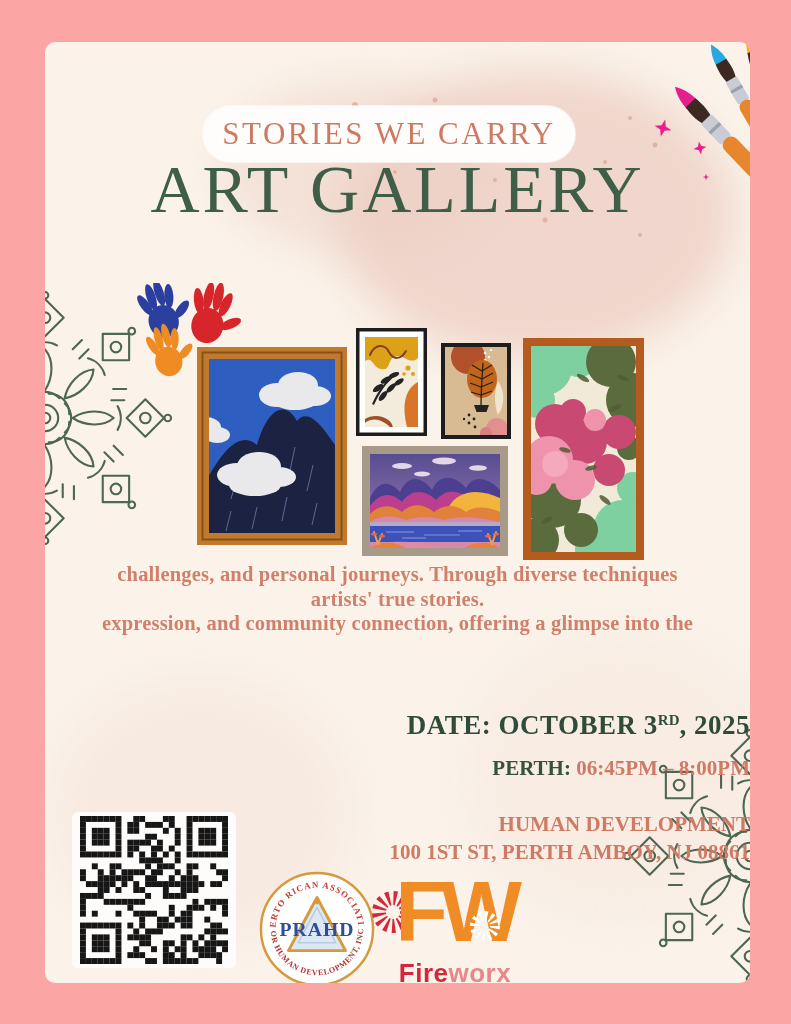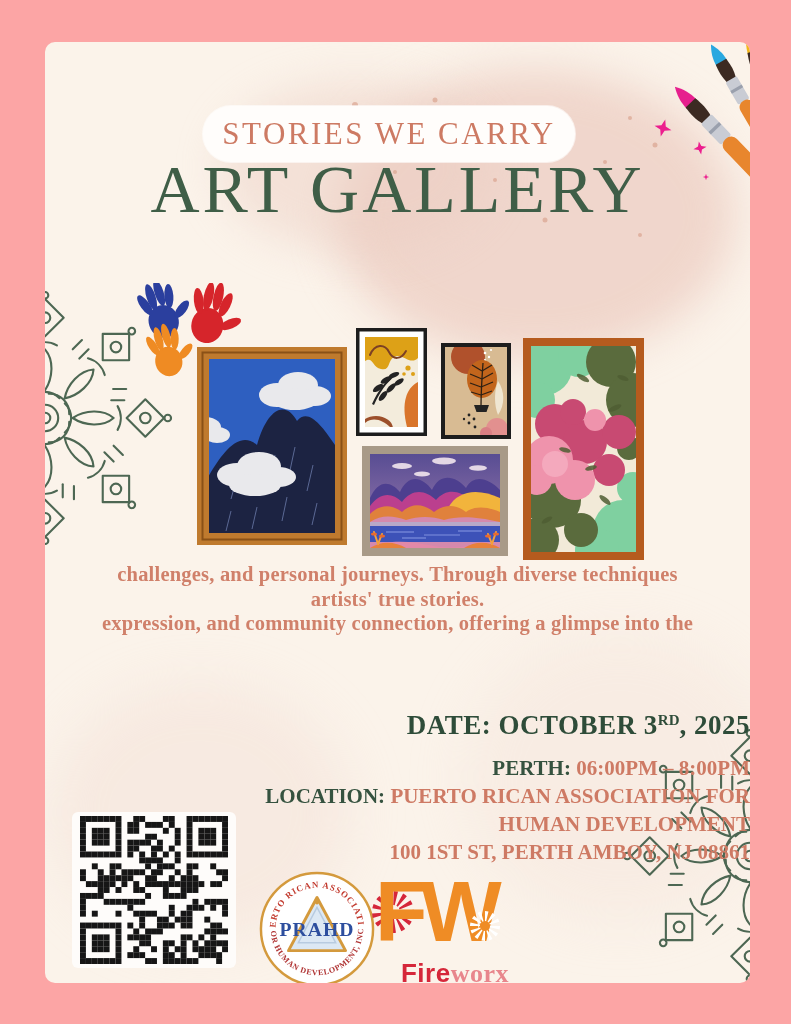--- a/index.html
+++ b/index.html
@@ -32,27 +32,27 @@
   .loc-row1{top:742px;font-size:21px;}
   .loc-row2{top:770px;font-size:21px;}
   .addr-row{top:798px;font-size:21px;}
   .green{color:#35523f;}
   .salmon{color:#ce7a64;}
   
   .qr-box{position:absolute;left:27px;top:770px;width:164px;height:156px;background:#fefcfa;
           border-radius:6px;display:flex;align-items:center;justify-content:center;}
   .prahd{position:absolute;left:213px;top:828px;width:118px;height:118px;}
   .fw{position:absolute;left:330px;top:820px;width:160px;height:160px;}
-  .fw-mono{position:relative;width:100%;height:100px;
+  .fw-mono{position:relative;width:100%;height:100px;text-align:center;
            font-family:"Liberation Sans",sans-serif;font-weight:900;font-size:86px;line-height:98px;
            letter-spacing:-7px;color:#ef8c25;}
   .fw-word{position:relative;text-align:center;font-family:"Liberation Sans",sans-serif;
            font-size:26px;font-weight:bold;margin-top:-4px;letter-spacing:.5px;}
   .fw-word .w1{color:#d5273a;text-align:right;}
-  .fw-word .w2{color:#e8868c;font-family:Liberation Serif, serif;}
+  .fw-word .w2{color:#e8868c;}
   .burst{position:absolute;}
   svg text{font-family:"Liberation Serif",serif;}
 </style>
 </head>
 <body>
 
 <svg width="0" height="0" style="position:absolute" aria-hidden="true">
   <defs>
     <g id="hand">
       <ellipse cx="0" cy="8" rx="10" ry="11"></ellipse>
@@ -369,24 +369,21 @@
     <div class="desc">
       <div>challenges, and personal journeys. Through diverse techniques</div>
       <div>artists' true stories.</div>
       <div>expression, and community connection, offering a glimpse into the</div>
     </div>
 
     <div class="info date-row">
       <span>DATE:</span><span> OCTOBER 3</span><sup>RD</sup><span>, 2025</span>
     </div>
     <div class="info time-row">
-      <span class="green">PERTH:</span><span class="salmon"> 06:00PM – 8:00PM</span>
-    </div>
-    <div class="info loc-row1">
-      <span class="green">LOCATION:</span><span class="salmon"> PUERTO RICAN ASSOCIATION FOR</span>
+      <span class="green">PERTH:</span><span class="salmon"> 06:45PM – 8:00PM</span>
     </div>
     <div class="info loc-row2 salmon">HUMAN DEVELOPMENT</div>
     <div class="info addr-row salmon">100 1ST ST, PERTH AMBOY, NJ 08861</div>
 
     <div class="qr-box">
       <svg width="148" height="148" viewBox="0 0 50 50">
         <g id="qr-modules" fill="#161616">
             <rect x="18" y="0" width="2" height="2"></rect>
             <rect x="20" y="0" width="2" height="2"></rect>
             <rect x="28" y="0" width="2" height="2"></rect>

